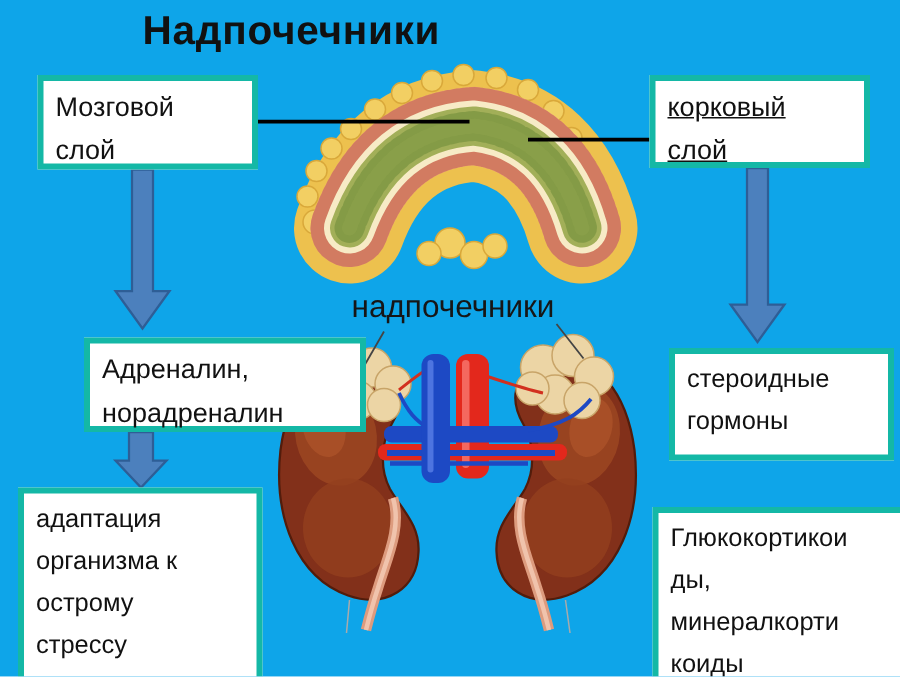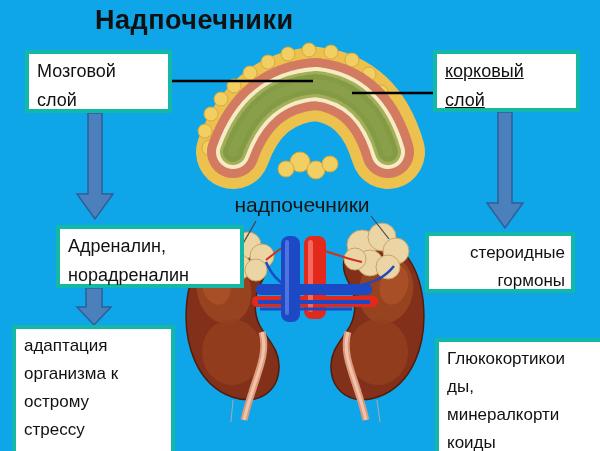--- a/index.html
+++ b/index.html
@@ -15,21 +15,21 @@
   .dbox{
     position:absolute;background:#ffffff;border:4px solid #14b8a6;
     color:#111;font-size:18px;line-height:29px;padding:3px 6px 2px 8px;
     white-space:pre-line;box-sizing:border-box;
   }
   .dbox.small{font-size:17px;line-height:28px;}
   #box-medulla{left:25px;top:50px;width:147px;height:63px;}
   #box-cortex{left:433px;top:50px;width:147px;height:62px;text-decoration:underline;}
   #box-adrenaline{left:12px;top:225px;width:188px;height:63px;margin-left:44px;}
   #box-adaptation{left:12px;top:325px;width:163px;height:142px;}
-  #box-steroid{left:425px;top:232px;width:150px;height:61px;text-align:right;}
+  #box-steroid{left:446px;top:232px;width:150px;height:75px;}
   #box-gluco{left:435px;top:338px;width:180px;height:122px;}
   .center-label{
     position:absolute;left:222px;top:193px;width:160px;text-align:center;
     font-size:21px;color:#161616;
   }
 </style>
 </head>
 <body>
 
 <div id="slide">

